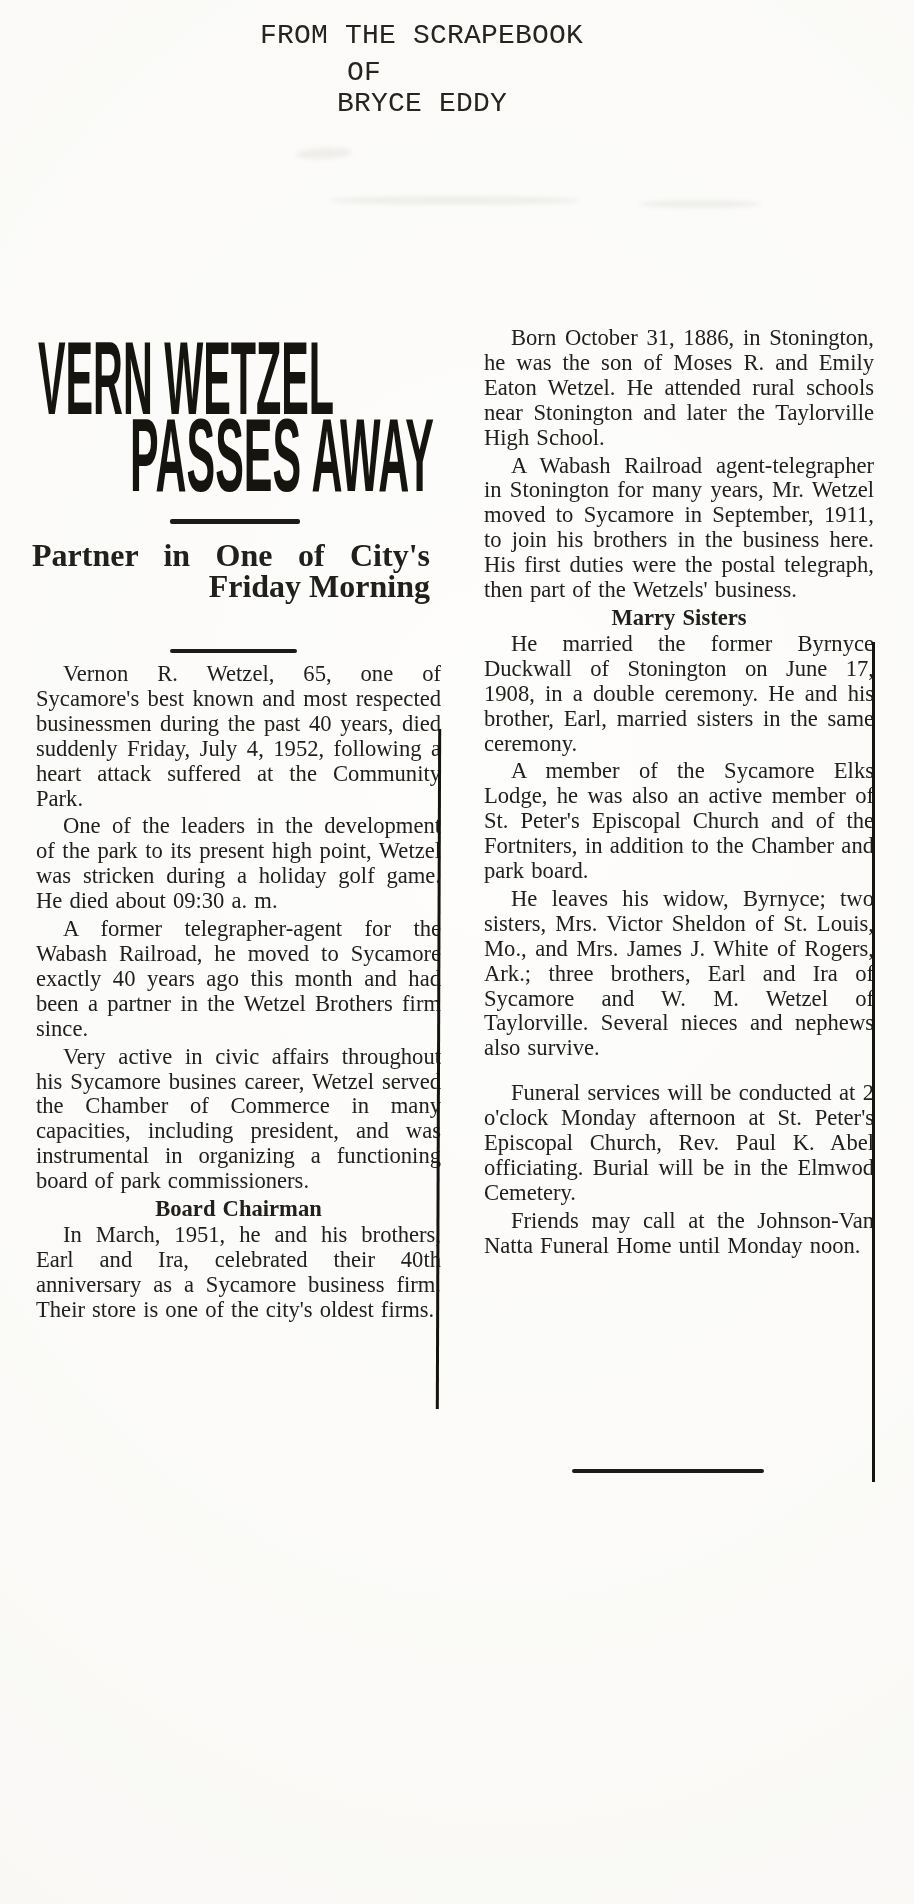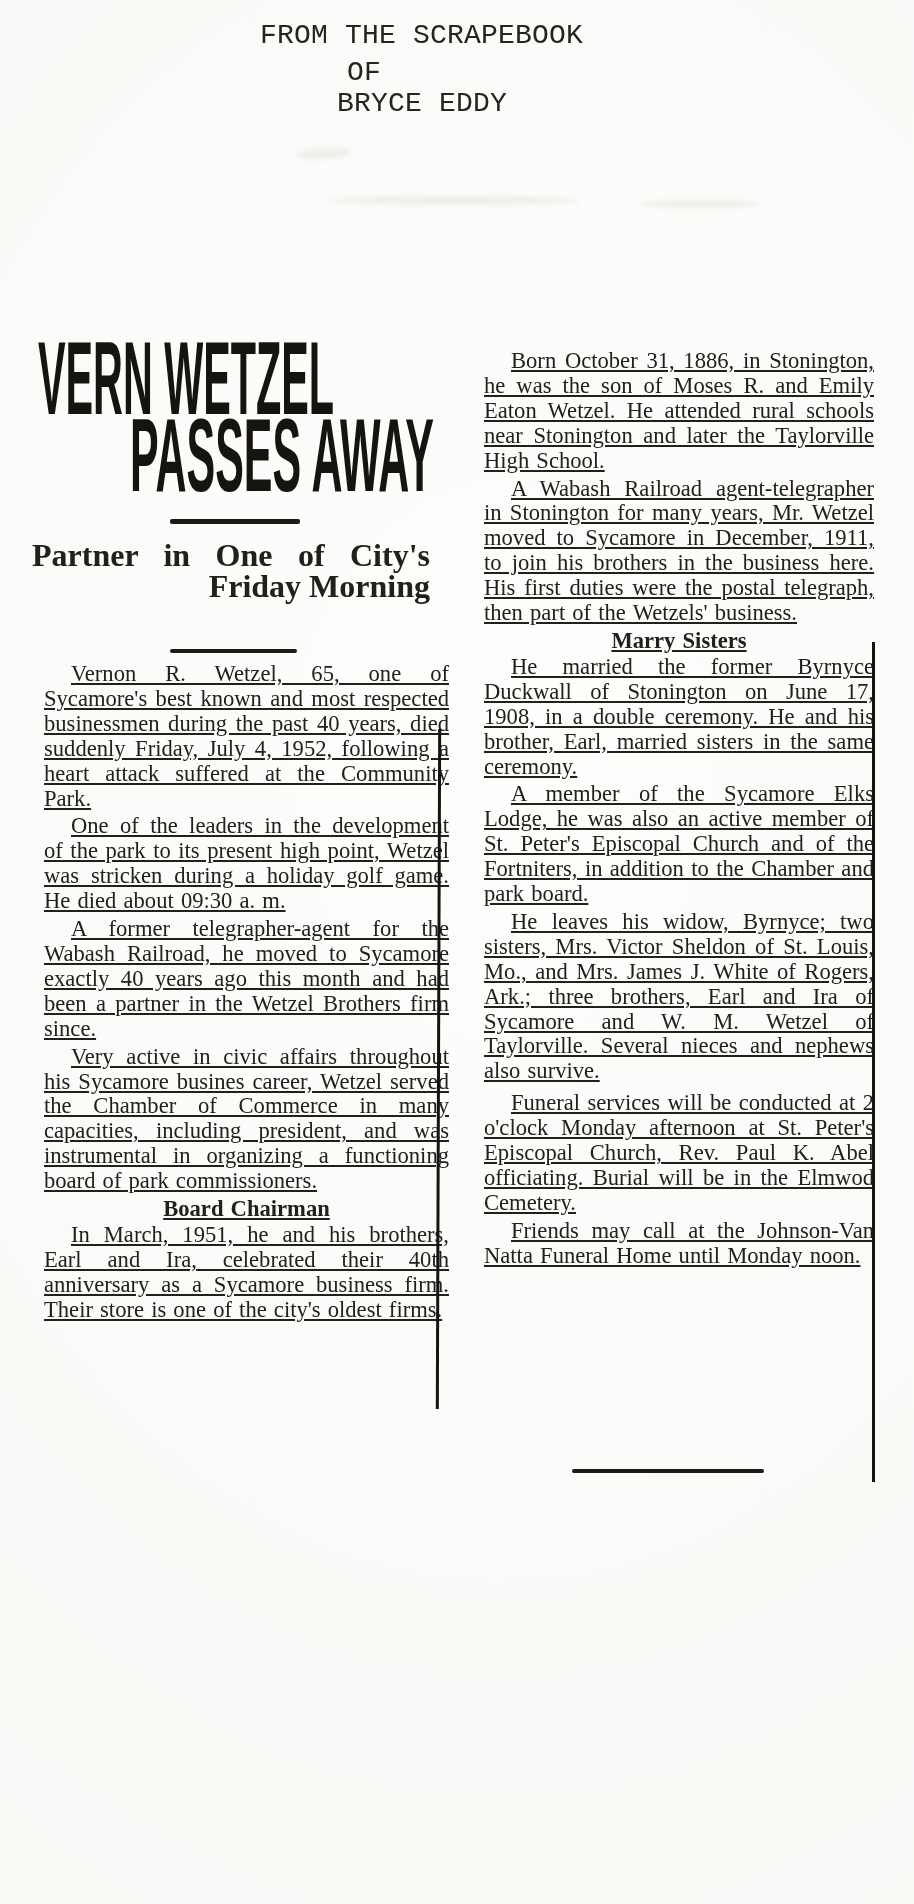--- a/index.html
+++ b/index.html
@@ -34,23 +34,23 @@
     position:absolute;
     font-size:22.6px; line-height:24.9px;
     text-align:justify; text-justify:inter-word;
     color:#22201d; word-spacing:1.5px;
   }
   .col p { margin:0 0 3px 0; text-indent:27px; }
   .col .col-subhead {
     font-weight:700; text-align:right; text-align-last:center;
     text-indent:0; margin:1px 0 1px 0;
   }
-  .left-col  { left:44px;  top:662px; width:405px;text-decoration:underline; }
-  .right-col { left:484px; top:349px; width:390px;text-decoration:underline; }
-  .right-col p.gap-before { margin-top:7px; }
+  .left-col  { left:36px;  top:662px; width:405px; }
+  .right-col { left:484px; top:326px; width:390px; }
+  .right-col p.gap-before { margin-top:20px; }
   .vrule { position:absolute; background:#15140f; }
   .smudge { position:absolute; background:rgba(70,68,60,0.07); filter:blur(2px); border-radius:50%; }
 </style>
 </head>
 <body>
 
 <div class="page">
 
   <div class="typed-line" style="left:260px; top:20px;">FROM THE SCRAPEBOOK</div>
   <div class="typed-line" style="left:347px; top:57px;">OF</div>
@@ -80,21 +80,21 @@
     <p>A former telegrapher-agent for the Wabash Railroad, he moved to Sycamore exactly 40 years ago this month and had been a partner in the Wetzel Brothers firm since.</p>
     <p>Very active in civic affairs throughout his Sycamore busines career, Wetzel served the Chamber of Commerce in many capacities, including president, and was instrumental in organizing a functioning board of park commissioners.</p>
     <p class="col-subhead">Board Chairman</p>
     <p>In March, 1951, he and his brothers, Earl and Ira, celebrated their 40th anniversary as a Sycamore business firm. Their store is one of the city's oldest firms.</p>
   </div>
 
   <div class="vrule" style="left:437px; top:729px; width:3px; height:680px; transform:rotate(0.2deg);"></div>
 
   <div class="col right-col">
     <p>Born October 31, 1886, in Stonington, he was the son of Moses R. and Emily Eaton Wetzel. He attended rural schools near Stonington and later the Taylorville High School.</p>
-    <p>A Wabash Railroad agent-telegrapher in Stonington for many years, Mr. Wetzel moved to Sycamore in December, 1911, to join his brothers in the business here. His first duties were the postal telegraph, then part of the Wetzels' business.</p>
+    <p>A Wabash Railroad agent-telegrapher in Stonington for many years, Mr. Wetzel moved to Sycamore in September, 1911, to join his brothers in the business here. His first duties were the postal telegraph, then part of the Wetzels' business.</p>
     <p class="col-subhead">Marry Sisters</p>
     <p>He married the former Byrnyce Duckwall of Stonington on June 17, 1908, in a double ceremony. He and his brother, Earl, married sisters in the same ceremony.</p>
     <p>A member of the Sycamore Elks Lodge, he was also an active member of St. Peter's Episcopal Church and of the Fortniters, in addition to the Chamber and park board.</p>
     <p>He leaves his widow, Byrnyce; two sisters, Mrs. Victor Sheldon of St. Louis, Mo., and Mrs. James J. White of Rogers, Ark.; three brothers, Earl and Ira of Sycamore and W. M. Wetzel of Taylorville. Several nieces and nephews also survive.</p>
     <p class="gap-before">Funeral services will be conducted at 2 o'clock Monday afternoon at St. Peter's Episcopal Church, Rev. Paul K. Abel officiating. Burial will be in the Elmwod Cemetery.</p>
     <p>Friends may call at the Johnson-Van Natta Funeral Home until Monday noon.</p>
   </div>
 
   <div class="vrule" style="left:872px; top:642px; width:3px; height:840px;"></div>
 

